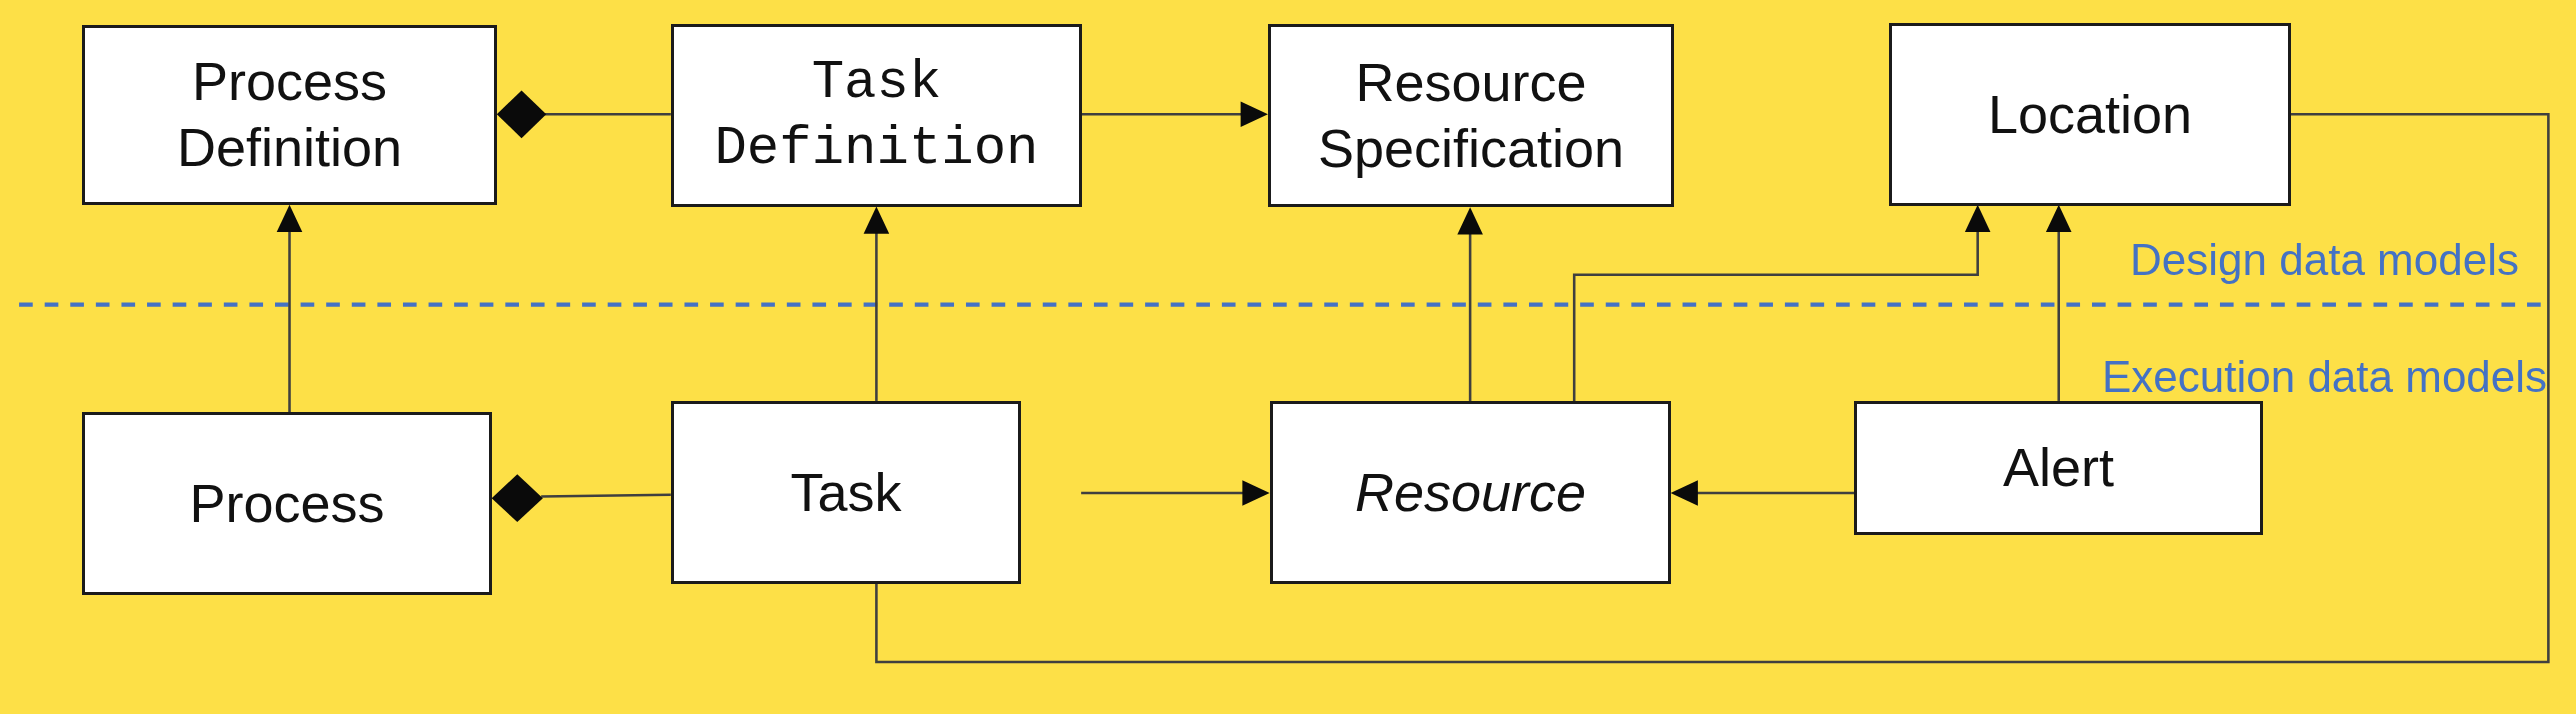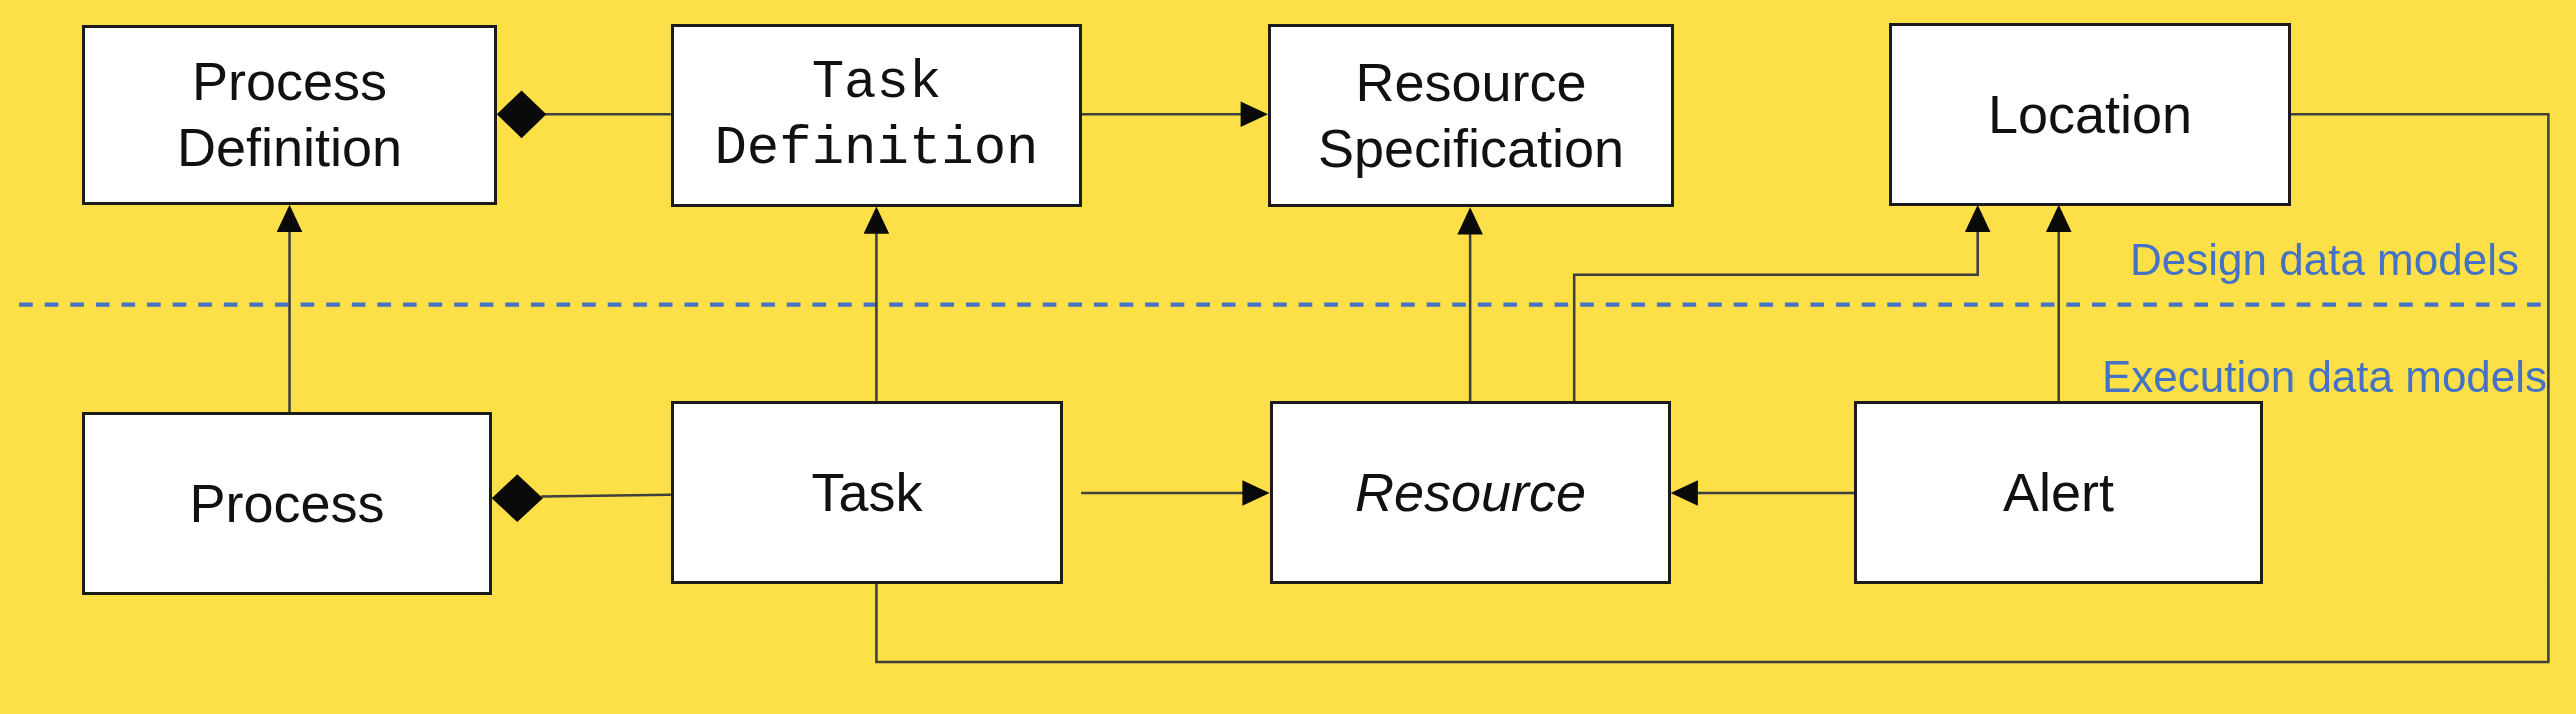--- a/index.html
+++ b/index.html
@@ -116,23 +116,23 @@
 
   <div class="node" style="left:671px; top:24px; width:411px; height:183px;font-family:Liberation Mono, monospace;">Task Definition</div>
 
   <div class="node" style="left:1268px; top:24px; width:406px; height:183px;">Resource
 Specification</div>
 
   <div class="node" style="left:1859px; top:23px; width:402px; height:183px;margin-left:30px;">Location</div>
 
   <div class="node" style="left:82px; top:412px; width:410px; height:183px;">Process</div>
 
-  <div class="node" style="left:671px; top:401px; width:392px; height:183px;text-align:right;">Task</div>
+  <div class="node" style="left:671px; top:401px; width:350px; height:183px;text-align:right;">Task</div>
 
   <div class="node italic" style="left:1270px; top:401px; width:401px; height:183px;">Resource</div>
 
-  <div class="node" style="left:1854px; top:401px; width:409px; height:183px;">Alert</div>
+  <div class="node" style="left:1854px; top:401px; width:409px; height:134px;">Alert</div>
 
   <div class="zone-label design">Design data models</div>
   <div class="zone-label execution">Execution data models</div>
 
 </div>
 
 
 </body></html>

